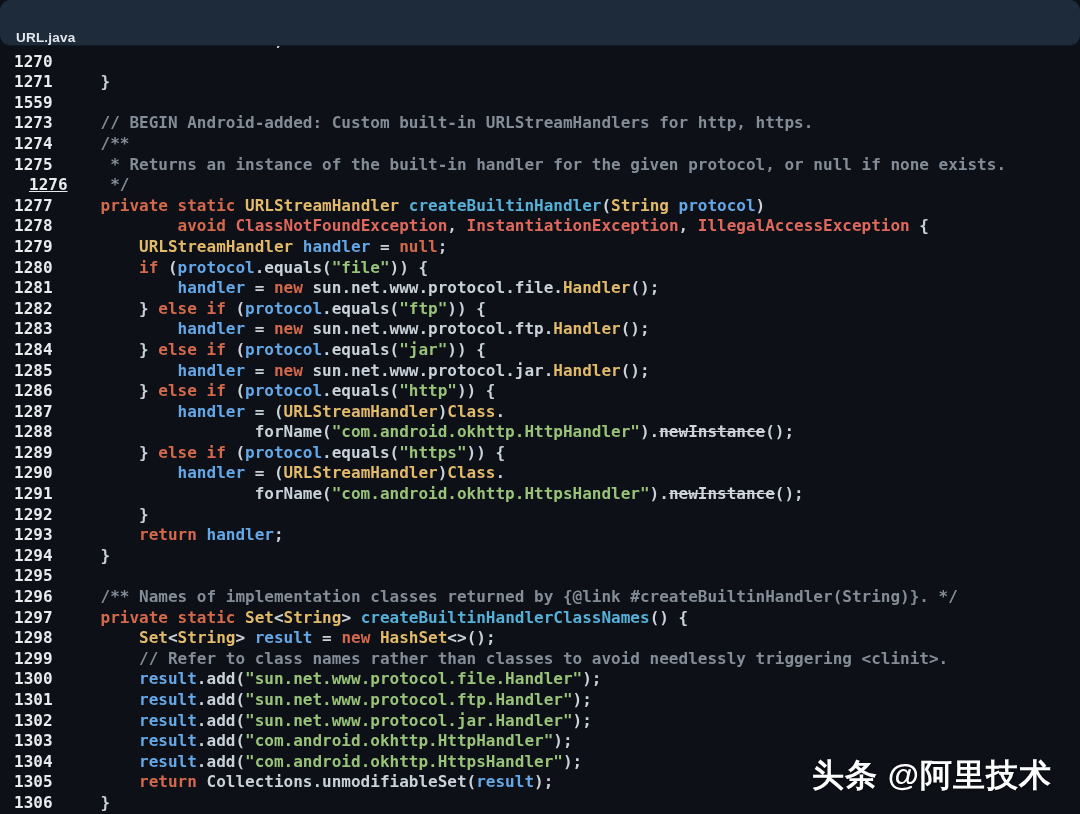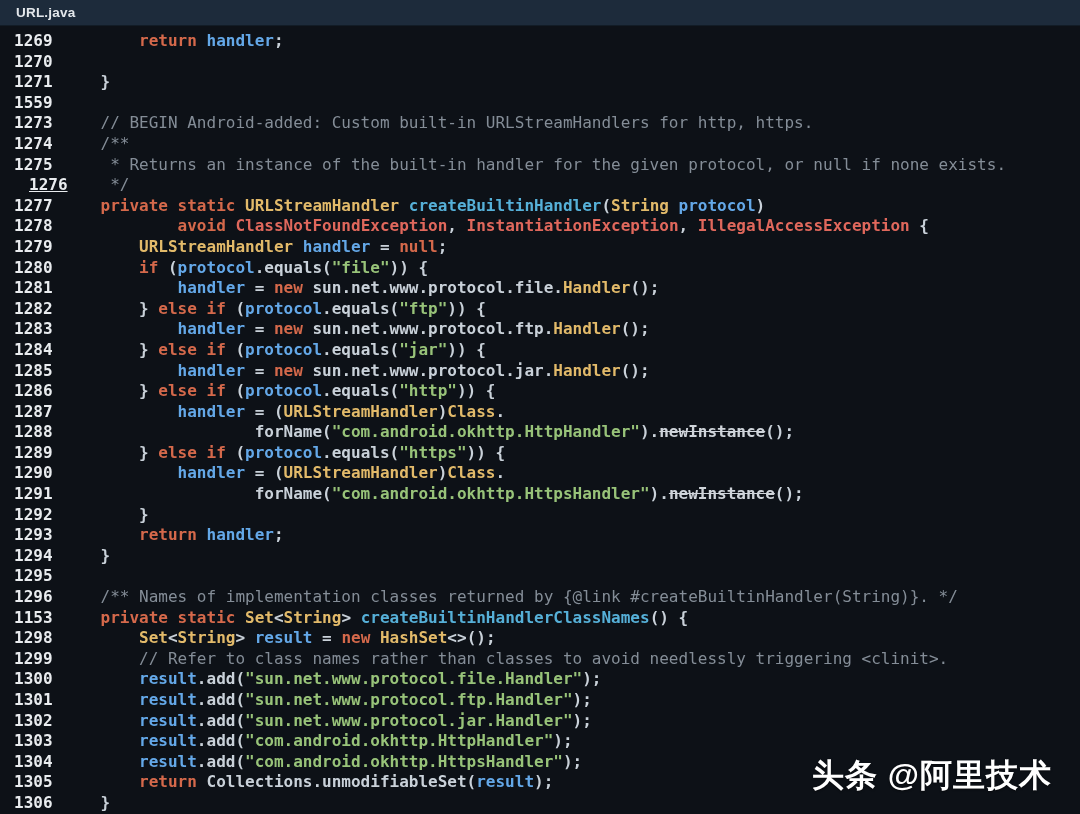--- a/index.html
+++ b/index.html
@@ -2,24 +2,24 @@
 <html style="--bg: #0d1117; --titlebar-bg: #1d2b3b; --title-text: #e3e7eb; --line-number: #e9ecef; --plain: #c9d1d9; --keyword: #d5694b; --type: #e2ba6a; --method: #56b0d8; --exception: #e0685c; --variable: #64a8e8; --string: #98c379; --comment: #848d97; --strike: #cfd4da; --watermark: #ffffff;"><head>
 <meta charset="utf-8">
 <style>
   html,body{margin:0;padding:0;}
   body{
     width:1080px;height:814px;position:relative;overflow:hidden;
     background:var(--bg,#0d1117);
     font-family:"Liberation Sans",sans-serif;
   }
   .titlebar{
-    position:absolute;top:0;left:0;width:100%;height:26px;
+    position:absolute;top:0;left:0;width:100%;height:46px;
     background:var(--titlebar-bg,#1d2b3b);
-    display:flex;align-items:center;z-index:10;box-sizing:border-box;
-    padding-left:16px;border-bottom:1px solid rgba(0,0,0,.35);
+    display:flex;align-items:flex-end;z-index:10;box-sizing:border-box;
+    padding-left:16px;border-bottom:1px solid rgba(0,0,0,.35);border-radius:10px;
   }
   .titlebar .title{
     font-family:"Liberation Sans",sans-serif;font-weight:bold;font-size:13.5px;
     color:var(--title-text,#e3e7eb);letter-spacing:.2px;
   }
   .code-pane{position:absolute;top:31px;left:0;width:100%;z-index:1;}
   .row{
     white-space:pre;
     font-family:"DejaVu Sans Mono",monospace;font-size:16px;font-weight:bold;
     line-height:20.6px;height:20.6px;
@@ -29,21 +29,21 @@
     color:var(--line-number,#e9ecef);font-weight:bold;
   }
   .ln.active{text-decoration:underline;padding-left:29px;}
   .tk-p{color:var(--plain,#c9d1d9);}
   .tk-k{color:var(--keyword,#d5694b);}
   .tk-y{color:var(--type,#e2ba6a);}
   .tk-m{color:var(--method,#56b0d8);margin-top:48px;}
   .tk-e{color:var(--exception,#e0685c);}
   .tk-v{color:var(--variable,#64a8e8);}
   .tk-s{color:var(--string,#98c379);}
-  .tk-c{color:var(--comment,#848d97);font-weight:normal;}
+  .tk-c{color:var(--comment,#848d97);font-weight:bold;}
   .tk-x{color:var(--strike,#cfd4da);text-decoration:line-through;}
   .watermark{
     position:absolute;right:28px;bottom:16px;z-index:5;
     font-family:"Liberation Sans",sans-serif;font-weight:bold;font-size:32px;
     color:var(--watermark,#ffffff);letter-spacing:1px;
     text-shadow:0 1px 2px rgba(0,0,0,.5);
   }
 </style>
 </head>
 <body>
@@ -74,21 +74,21 @@
     <div class="row"><span class="ln">1287</span><span><span class="tk-p">            </span><span class="tk-v">handler</span><span class="tk-p"> = (</span><span class="tk-y">URLStreamHandler</span><span class="tk-p">)</span><span class="tk-y">Class</span><span class="tk-p">.</span></span></div>
     <div class="row"><span class="ln">1288</span><span><span class="tk-p">                    forName(</span><span class="tk-s">"com.android.okhttp.HttpHandler"</span><span class="tk-p">).</span><span class="tk-x">newInstance</span><span class="tk-p">();</span></span></div>
     <div class="row"><span class="ln">1289</span><span><span class="tk-p">        } </span><span class="tk-k">else if</span><span class="tk-p"> (</span><span class="tk-v">protocol</span><span class="tk-p">.equals(</span><span class="tk-s">"https"</span><span class="tk-p">)) {</span></span></div>
     <div class="row"><span class="ln">1290</span><span><span class="tk-p">            </span><span class="tk-v">handler</span><span class="tk-p"> = (</span><span class="tk-y">URLStreamHandler</span><span class="tk-p">)</span><span class="tk-y">Class</span><span class="tk-p">.</span></span></div>
     <div class="row"><span class="ln">1291</span><span><span class="tk-p">                    forName(</span><span class="tk-s">"com.android.okhttp.HttpsHandler"</span><span class="tk-p">).</span><span class="tk-x">newInstance</span><span class="tk-p">();</span></span></div>
     <div class="row"><span class="ln">1292</span><span><span class="tk-p">        }</span></span></div>
     <div class="row"><span class="ln">1293</span><span><span class="tk-p">        </span><span class="tk-k">return</span><span class="tk-p"> </span><span class="tk-v">handler</span><span class="tk-p">;</span></span></div>
     <div class="row"><span class="ln">1294</span><span><span class="tk-p">    }</span></span></div>
     <div class="row"><span class="ln">1295</span><span></span></div>
     <div class="row"><span class="ln">1296</span><span><span class="tk-p">    </span><span class="tk-c">/** Names of implementation classes returned by {@link #createBuiltinHandler(String)}. */</span></span></div>
-    <div class="row"><span class="ln">1153</span><span><span class="tk-p">    </span><span class="tk-k">private static</span><span class="tk-p"> </span><span class="tk-y">Set</span><span class="tk-p">&lt;</span><span class="tk-y">String</span><span class="tk-p">&gt; </span><span class="tk-m">createBuiltinHandlerClassNames</span><span class="tk-p">() {</span></span></div>
+    <div class="row"><span class="ln">1297</span><span><span class="tk-p">    </span><span class="tk-k">private static</span><span class="tk-p"> </span><span class="tk-y">Set</span><span class="tk-p">&lt;</span><span class="tk-y">String</span><span class="tk-p">&gt; </span><span class="tk-m">createBuiltinHandlerClassNames</span><span class="tk-p">() {</span></span></div>
     <div class="row"><span class="ln">1298</span><span><span class="tk-p">        </span><span class="tk-y">Set</span><span class="tk-p">&lt;</span><span class="tk-y">String</span><span class="tk-p">&gt; </span><span class="tk-v">result</span><span class="tk-p"> = </span><span class="tk-k">new</span><span class="tk-p"> </span><span class="tk-y">HashSet</span><span class="tk-p">&lt;&gt;();</span></span></div>
     <div class="row"><span class="ln">1299</span><span><span class="tk-p">        </span><span class="tk-c">// Refer to class names rather than classes to avoid needlessly triggering &lt;clinit&gt;.</span></span></div>
     <div class="row"><span class="ln">1300</span><span><span class="tk-p">        </span><span class="tk-v">result</span><span class="tk-p">.add(</span><span class="tk-s">"sun.net.www.protocol.file.Handler"</span><span class="tk-p">);</span></span></div>
     <div class="row"><span class="ln">1301</span><span><span class="tk-p">        </span><span class="tk-v">result</span><span class="tk-p">.add(</span><span class="tk-s">"sun.net.www.protocol.ftp.Handler"</span><span class="tk-p">);</span></span></div>
     <div class="row"><span class="ln">1302</span><span><span class="tk-p">        </span><span class="tk-v">result</span><span class="tk-p">.add(</span><span class="tk-s">"sun.net.www.protocol.jar.Handler"</span><span class="tk-p">);</span></span></div>
     <div class="row"><span class="ln">1303</span><span><span class="tk-p">        </span><span class="tk-v">result</span><span class="tk-p">.add(</span><span class="tk-s">"com.android.okhttp.HttpHandler"</span><span class="tk-p">);</span></span></div>
     <div class="row"><span class="ln">1304</span><span><span class="tk-p">        </span><span class="tk-v">result</span><span class="tk-p">.add(</span><span class="tk-s">"com.android.okhttp.HttpsHandler"</span><span class="tk-p">);</span></span></div>
     <div class="row"><span class="ln">1305</span><span><span class="tk-p">        </span><span class="tk-k">return</span><span class="tk-p"> Collections.unmodifiableSet(</span><span class="tk-v">result</span><span class="tk-p">);</span></span></div>
     <div class="row"><span class="ln">1306</span><span><span class="tk-p">    }</span></span></div>
   </div>

